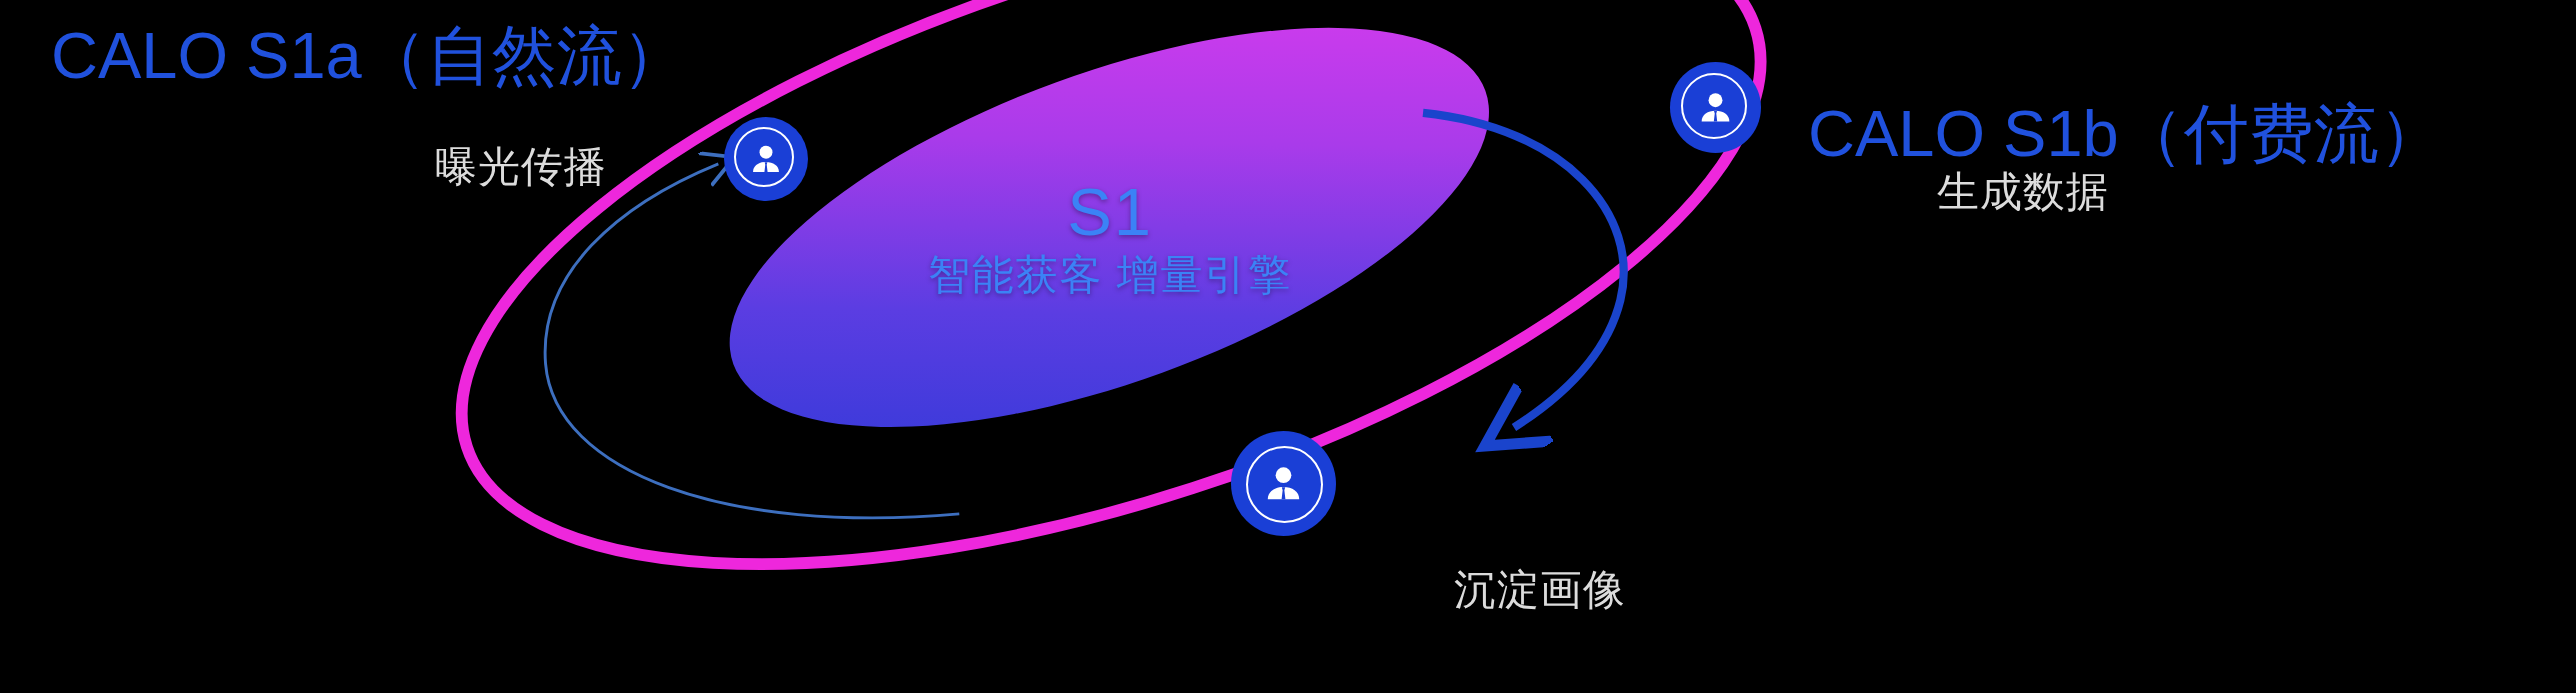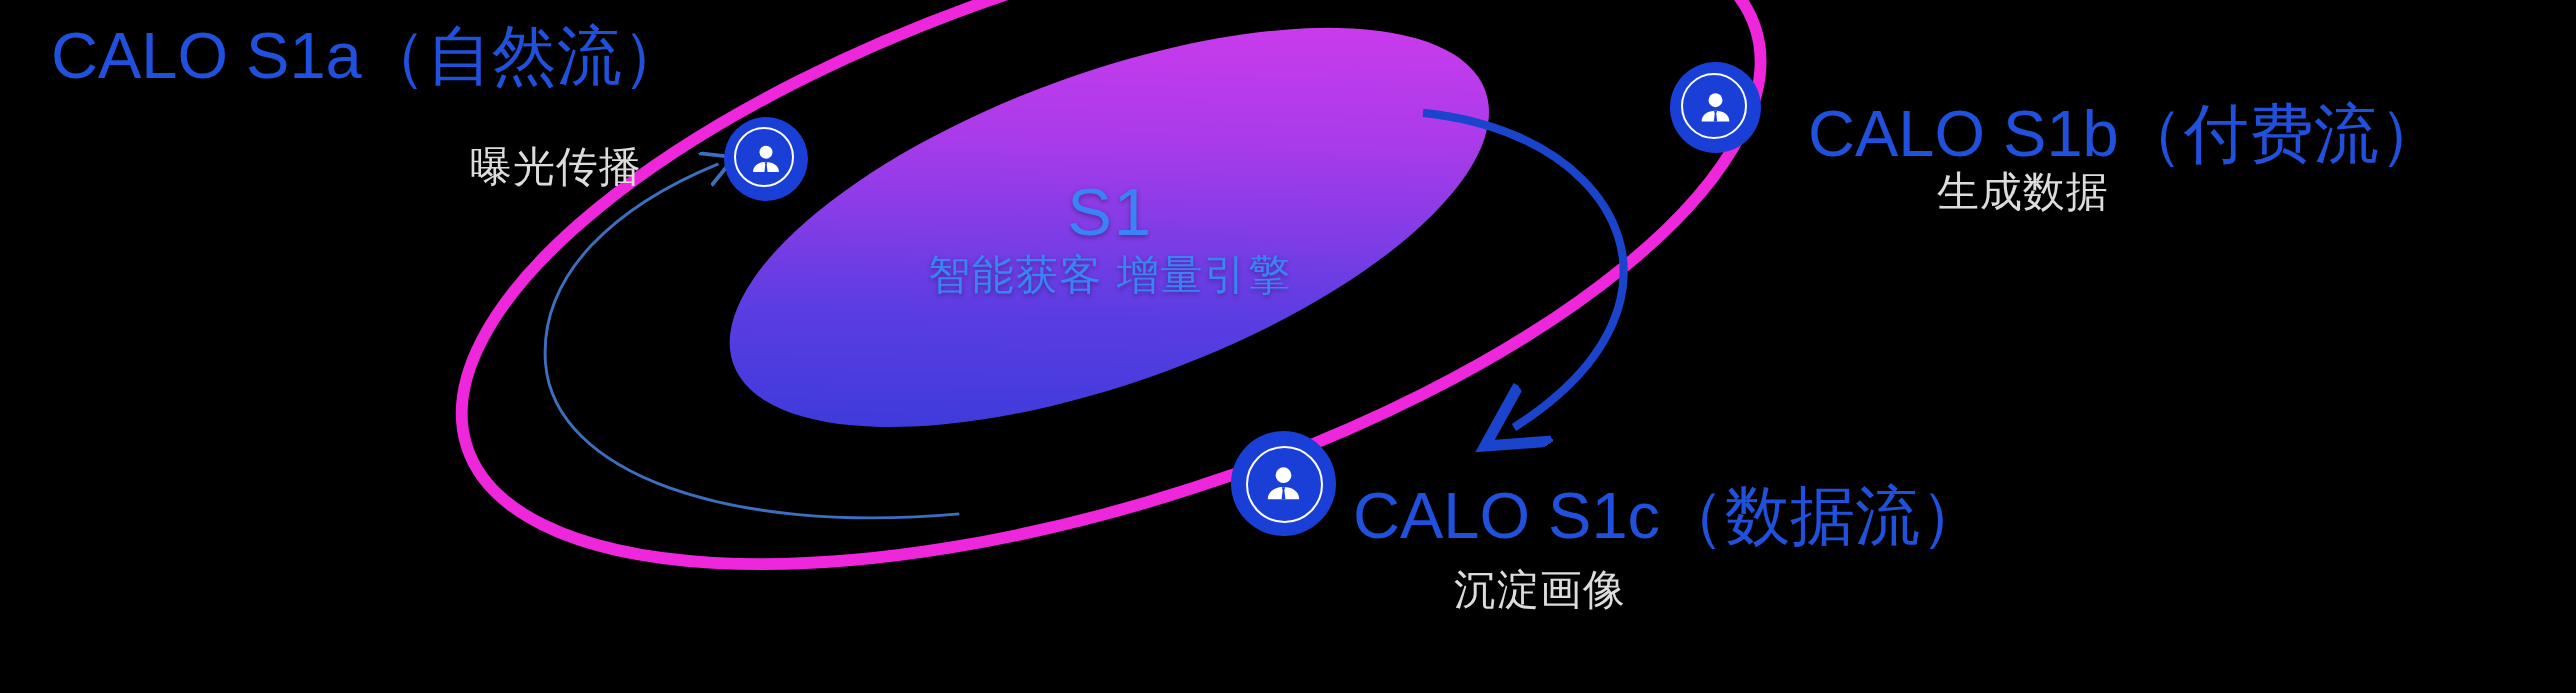--- a/index.html
+++ b/index.html
@@ -128,22 +128,21 @@
   <div class="node" style="left:1231px;top:431px;width:105px;height:105px;">
     <span class="ring" style="left:14.5px;top:14.5px;width:73px;height:73px;"></span>
     <svg width="51" height="51" viewBox="0 0 24 24">
       <circle cx="12" cy="8.1" r="3.7" fill="#FFFFFF"></circle>
       <path d="M4.6 19.4c0-3.6 3.3-5.7 7.4-5.7s7.4 2.1 7.4 5.7z" fill="#FFFFFF"></path>
       <path d="M11.2 13.8 L12.8 13.8 L12.4 15.2 L12.9 19.4 L11.1 19.4 L11.6 15.2 Z" fill="#1A3FD6"></path>
     </svg>
   </div>
 
   <div class="label calo-title" style="left:51px;top:22px;">CALO S1a（自然流）</div>
-  <div class="label calo-sub" style="left:435px;top:145px;margin-left:35px;">曝光传播</div>
+  <div class="label calo-sub" style="left:435px;top:145px;">曝光传播</div>
 
   <div class="label calo-title" style="left:1808px;top:68px;margin-top:32px;">CALO S1b（付费流）</div>
   <div class="label calo-sub" style="left:1937px;top:170px;">生成数据</div>
 
-  <div class="label calo-title" style="left:1353px;top:482px;">CALO S1c（数据流）</div>
   <div class="label calo-sub" style="left:1418px;top:568px;margin-left:36px;">沉淀画像</div>
 
 </div>
 
 
 </body></html>

